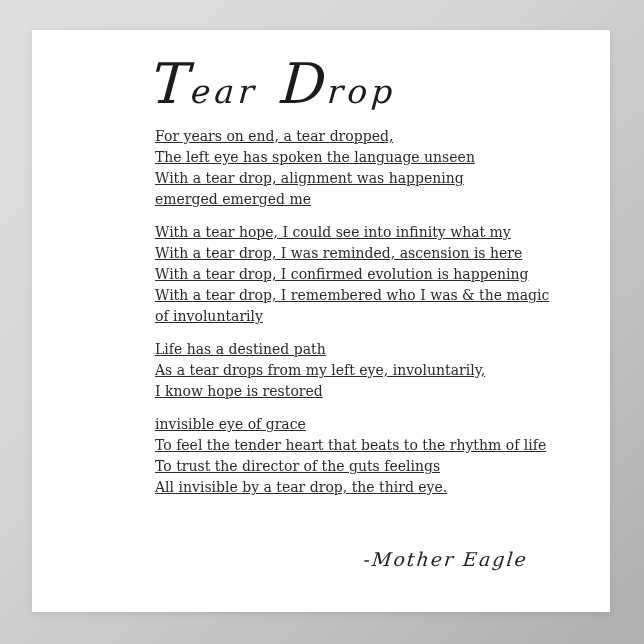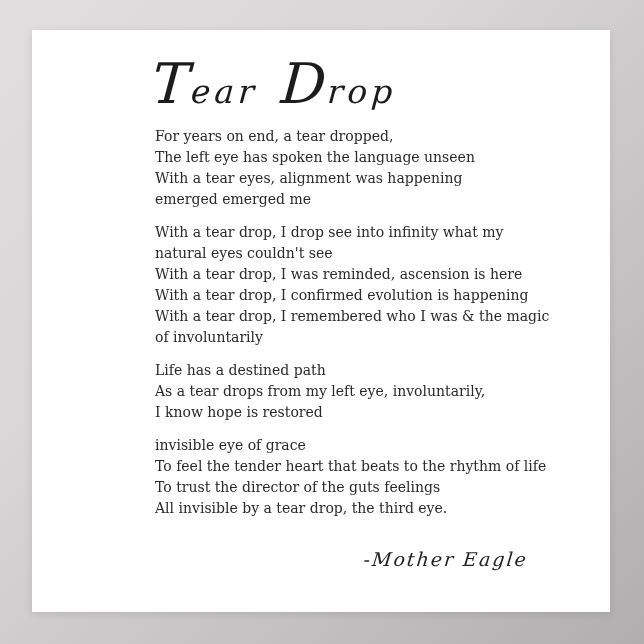--- a/index.html
+++ b/index.html
@@ -57,20 +57,21 @@
   }
   .title-word + .title-word { margin-left: 18px; }
   .poem {
     position: absolute;
     left: 123px;
     top: 96px;
     width: 400px;
     font-size: 14px;
     line-height: 21px;
     color: var(--text);
+    text-decoration: underline;
   }
   .stanza { margin-bottom: 12px; }
   .line { white-space: nowrap; }
   .signature {
     position: absolute;
     top: 518px;
     left: 123px;
     width: 373px;
     text-align: right;
     font-family: "DejaVu Serif", serif;
@@ -91,27 +92,26 @@
     <div class="title">
       <span class="title-word">Tear</span>
       <span class="title-word">Drop</span>
     </div>
 
     <div class="poem">
 
       <div class="stanza">
         <div class="line">For years on end, a tear dropped,</div>
         <div class="line">The left eye has spoken the language unseen</div>
-        <div class="line">With a tear eyes, alignment was happening</div>
+        <div class="line">With a tear drop, alignment was happening</div>
         <div class="line">emerged emerged me</div>
       </div>
 
       <div class="stanza">
-        <div class="line">With a tear drop, I drop see into infinity what my</div>
-        <div class="line">natural eyes couldn't see</div>
+        <div class="line">With a tear hope, I could see into infinity what my</div>
         <div class="line">With a tear drop, I was reminded, ascension is here</div>
         <div class="line">With a tear drop, I confirmed evolution is happening</div>
         <div class="line">With a tear drop, I remembered who I was &amp; the magic</div>
         <div class="line">of involuntarily</div>
       </div>
 
       <div class="stanza">
         <div class="line">Life has a destined path</div>
         <div class="line">As a tear drops from my left eye, involuntarily,</div>
         <div class="line">I know hope is restored</div>

